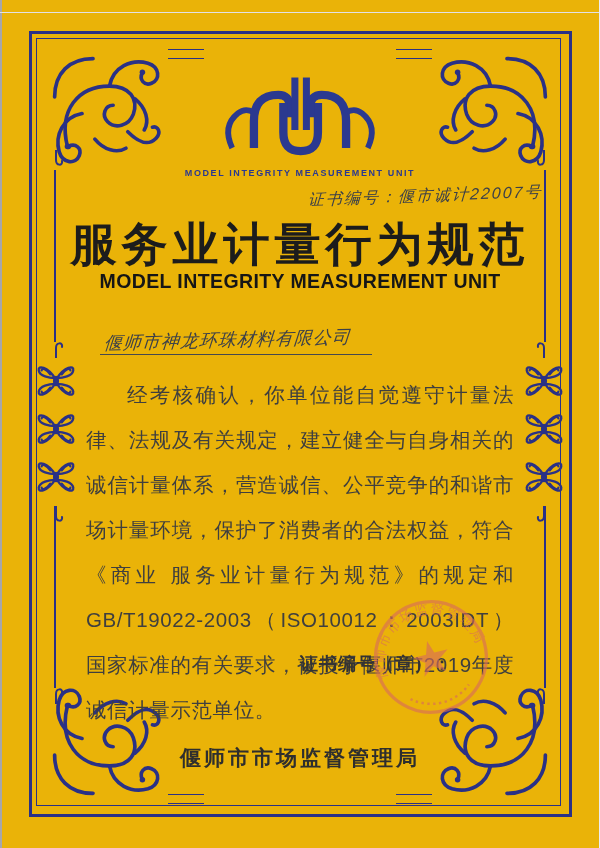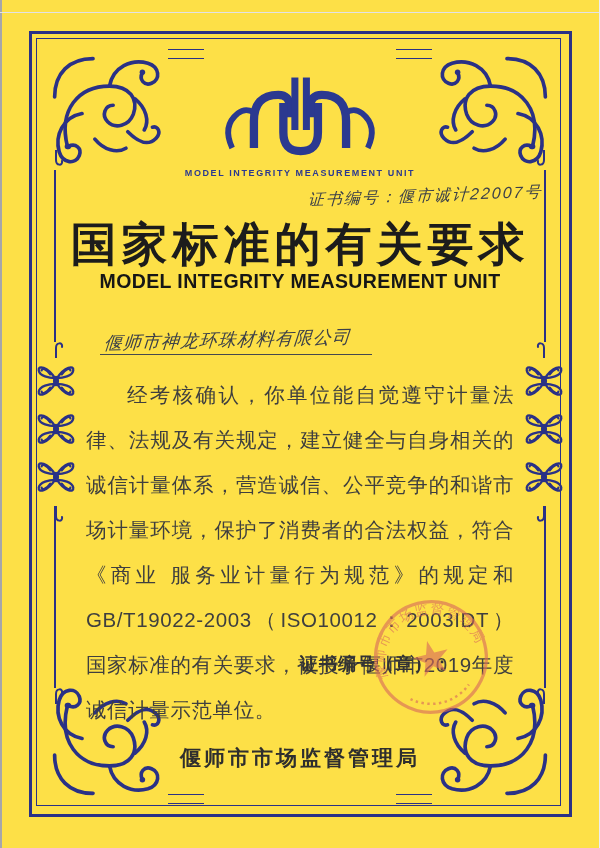--- a/index.html
+++ b/index.html
@@ -1,21 +1,21 @@
 <!DOCTYPE html>
 <html><head>
 <meta charset="utf-8">
 <style>
   html,body{margin:0;padding:0;}
   body{
     width:600px;height:848px;background:#ffffff;
     font-family:"Liberation Sans","DejaVu Sans",sans-serif;
     position:relative;overflow:hidden;
   }
-  .page{position:absolute;inset:0;background:#fde047;}
+  .page{position:absolute;inset:0;background:#eab308;}
   
   .scan-left{position:absolute;left:0;top:0;bottom:0;width:2px;background:#a6a6ab;}
   .scan-top{position:absolute;left:0;top:12px;right:0;height:1px;background:#e2e2e6;}
   .scan-right{position:absolute;right:0;top:0;bottom:0;width:1px;background:#ececf0;}
 
   
   .frame-outer{position:absolute;left:29px;top:31px;width:537px;height:780px;
     border:3px solid #2a3186;}
   .frame-inner{position:absolute;left:36px;top:38px;width:523px;height:766px;
     border:1px solid #2a3186;}
@@ -216,21 +216,21 @@
         <path d="M104 58 V104 Q104 133 131 133 Q158 133 158 104 V58" stroke-width="13"></path>
         <path d="M202 128 V86 Q202 45 164 45 Q146 45 146 64 V80" stroke-width="13"></path>
         <path d="M236 128 Q252 94 227 74 Q216 65 203 72" stroke-width="9"></path>
       </g>
     </svg>
     <div class="logo-caption">MODEL INTEGRITY MEASUREMENT UNIT</div>
   </div>
 
   <div class="cert-no"><span>证书编号：</span><span>偃市诚计22007号</span></div>
 
-  <div class="title-zh">国家标准的有关要求</div>
+  <div class="title-zh">服务业计量行为规范</div>
   <div class="title-en">MODEL INTEGRITY MEASUREMENT UNIT</div>
 
   <div class="company">偃师市神龙环珠材料有限公司</div>
   <div class="company-line"></div>
 
   <div class="body-text">经考核确认，你单位能自觉遵守计量法律、法规及有关规定，建立健全与自身相关的诚信计量体系，营造诚信、公平竞争的和谐市场计量环境，保护了消费者的合法权益，符合《商业 服务业计量行为规范》的规定和GB/T19022-2003（ISO10012：2003IDT）国家标准的有关要求，被授予偃师市2019年度诚信计量示范单位。</div>
 
   <div class="issue-label">证书编号（章）：</div>
 
   <svg class="seal" viewBox="0 0 130 130">

